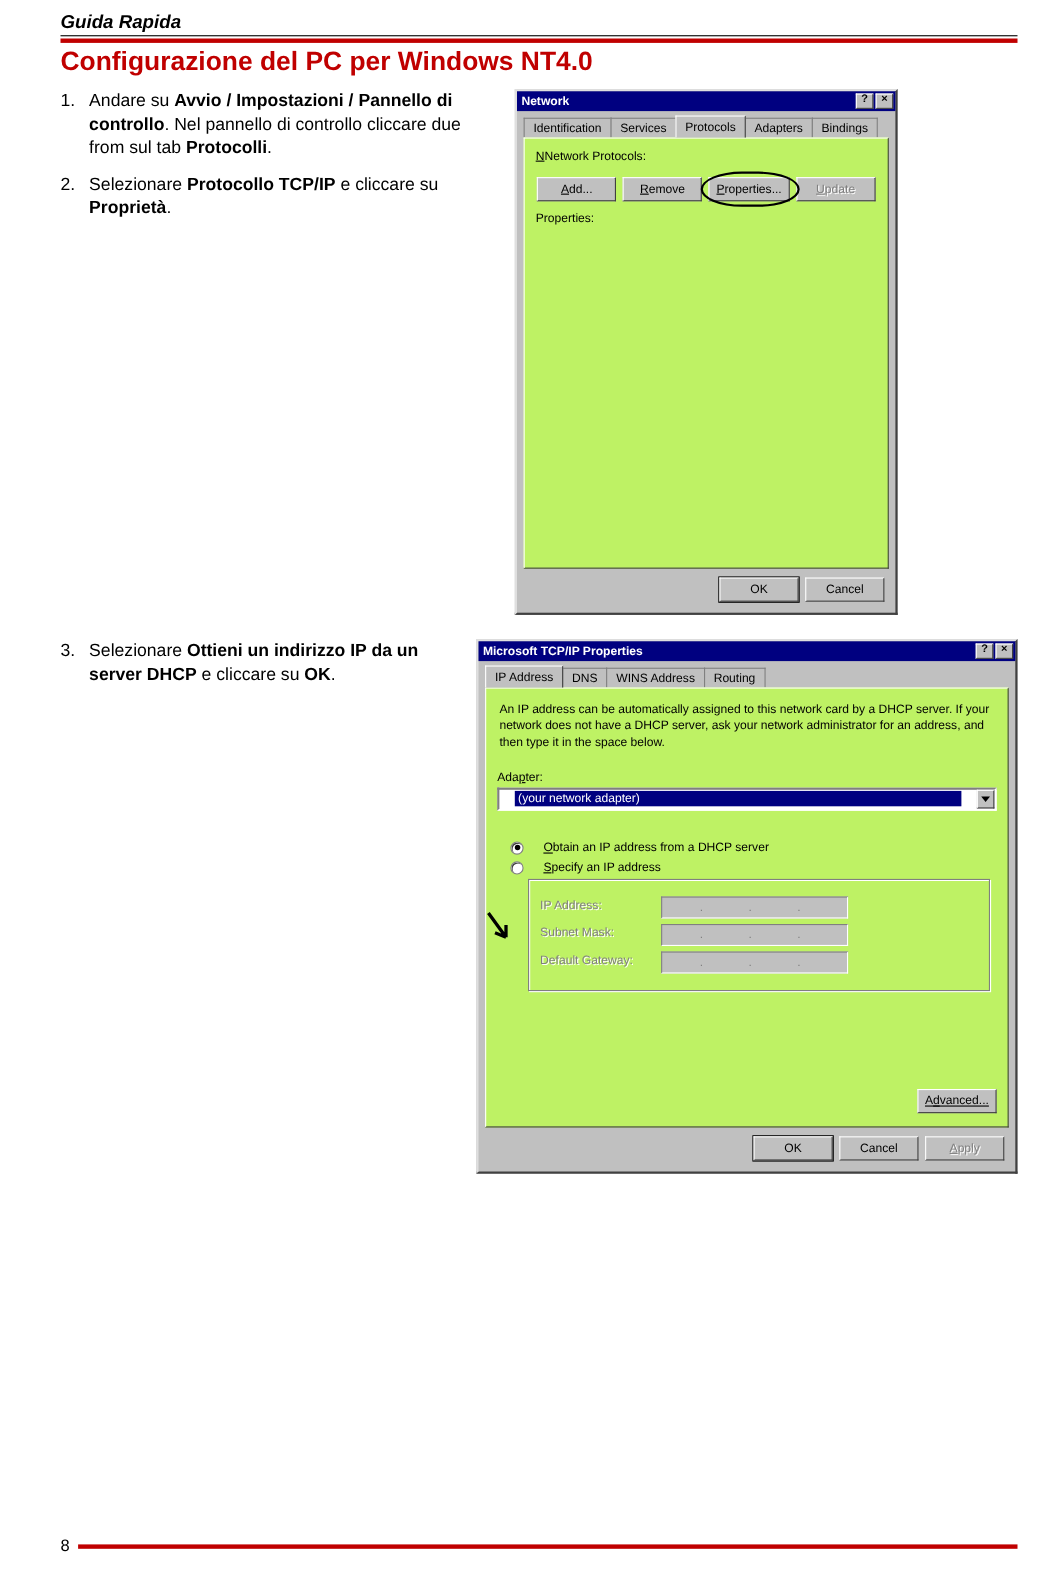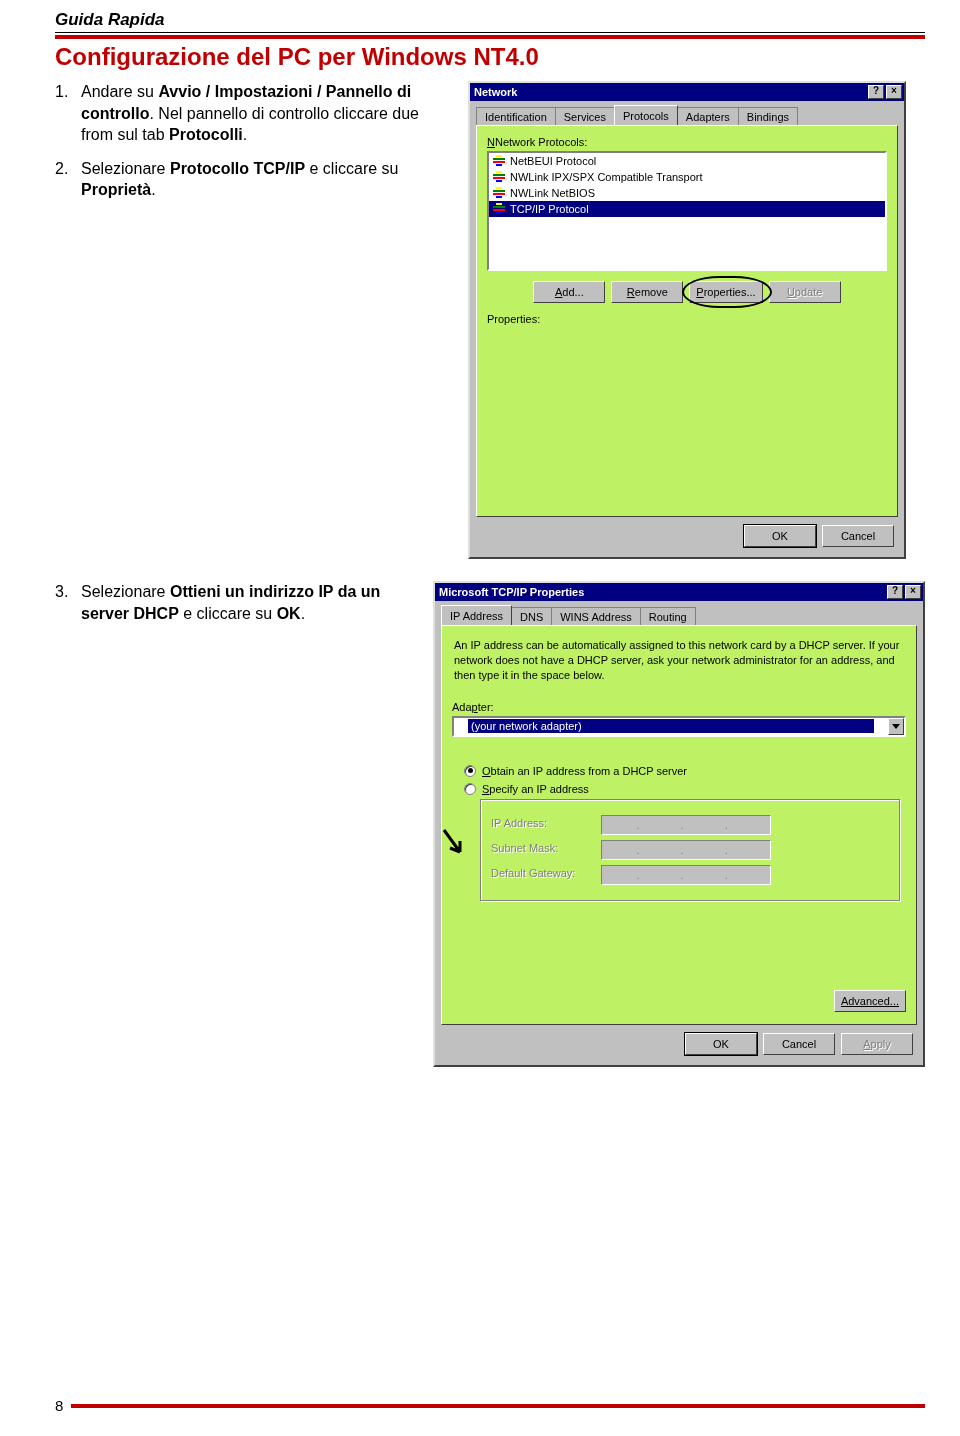--- a/index.html
+++ b/index.html
@@ -121,21 +121,21 @@
   .combo {
     display: flex; align-items: center;
     border: 2px solid;
     border-color: #808080 #fff #fff #808080;
     background: #fff;
     height: 21px;
   }
   .combo .sel { flex:1; background:#000080; color:#fff; padding:1px 3px; margin:14px; font-size:11px; }
   .combo .drop { width:16px; height:17px; background:#c0c0c0; border:1px solid; border-color:#fff #404040 #404040 #fff; display:flex; align-items:center; justify-content:center; }
   .tri-down { width:0; height:0; border-left:4px solid transparent; border-right:4px solid transparent; border-top:5px solid #000; }
-  .radio-row { display:flex; align-items:center; gap:6px; margin: 6px 0 2px 12px; font-size:11px; }
+  .radio-row { display:flex; align-items:center; gap:18px; margin: 6px 0 2px 12px; font-size:11px; }
   .radio { width:12px; height:12px; border-radius:50%; background:#fff; border:1px solid #808080; box-shadow: inset 1px 1px 0 #404040; display:flex; align-items:center; justify-content:center; }
   .radio.checked::after { content:""; width:5px; height:5px; border-radius:50%; background:#000; }
   .groupbox { border:1px solid #808080; box-shadow: 1px 1px 0 #fff inset, 1px 1px 0 #fff; margin: 4px 6px 8px 28px; padding: 10px 10px 10px 10px; position: relative; }
   .ipfield { display:inline-flex; align-items:center; justify-content:center; width: 170px; height:20px; background:#c0c0c0; border:1px solid; border-color:#808080 #fff #fff #808080; font-size:11px; color:#808080; letter-spacing: 8px; }
   .form-row { display:flex; align-items:center; gap:10px; margin:5px 0; }
   .form-row .flabel { width:100px; }
   .help-text { font-size:11px; line-height:1.35; margin:2px 2px 12px 2px; }
   .arrow-svg { position:absolute; left:-2px; top:200px; }
   .oval { position:absolute; border:2px solid #000; border-radius: 50% / 60%; pointer-events:none; }
   .footer { position:absolute; bottom:22px; left:55px; right:35px; display:flex; align-items:center; }
@@ -161,55 +161,37 @@
       <li>
         <span class="num">2.</span>
         <span class="txt">
           <span>Selezionare </span><b>Protocollo TCP/IP</b><span> e cliccare su </span><b>Proprietà</b><span>.</span>
         </span>
       </li>
     </ol>
   </div>
 
   <div class="right-col">
-    <div class="win" style="width:438px;">
+    <div class="win" style="width:348px;">
       <div class="titlebar">
         <span class="t-label">Network</span>
         <span class="t-btns">
           <span class="t-btn">?</span>
           <span class="t-btn">×</span>
         </span>
       </div>
       <div class="tabs">
         <div class="tab">Identification</div>
         <div class="tab">Services</div>
         <div class="tab active">Protocols</div>
         <div class="tab">Adapters</div>
         <div class="tab">Bindings</div>
       </div>
       <div class="tab-body" style="height:392px; position:relative;">
         <div class="label"><span class="und">N</span>Network Protocols:</div>
-        <div class="sunken listbox">
-          <div class="list-item">
-              <span class="proto-icon"></span>
-              <span>NetBEUI Protocol</span>
-            </div>
-          <div class="list-item">
-              <span class="proto-icon"></span>
-              <span>NWLink IPX/SPX Compatible Transport</span>
-            </div>
-          <div class="list-item">
-              <span class="proto-icon"></span>
-              <span>NWLink NetBIOS</span>
-            </div>
-          <div class="list-item selected">
-              <span class="proto-icon"></span>
-              <span>TCP/IP Protocol</span>
-            </div>
-        </div>
         <div class="btn-row" style="margin-top:10px; position:relative;">
           <span class="btn"><span class="und">A</span>dd...</span>
           <span class="btn"><span class="und">R</span>emove</span>
           <span class="btn" style="position:relative;"><span class="und">P</span>roperties...
             <span class="oval" style="left:-8px; top:-6px; width:90px; height:32px;"></span>
           </span>
           <span class="btn disabled"><span class="und">U</span>pdate</span>
         </div>
         <div class="label" style="margin-top:10px;">Properties:</div>
       </div>

